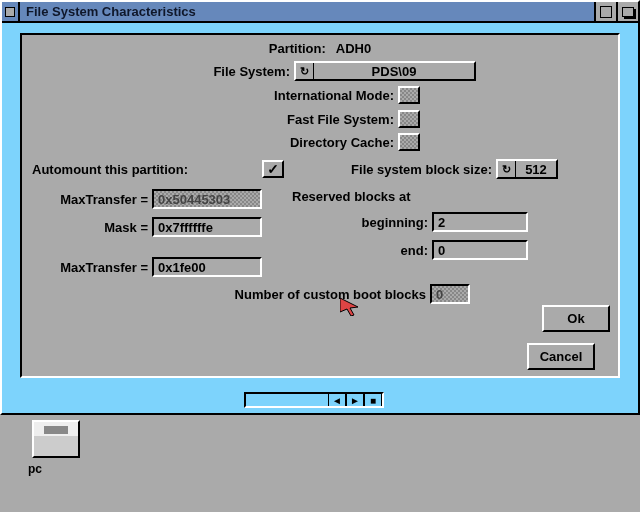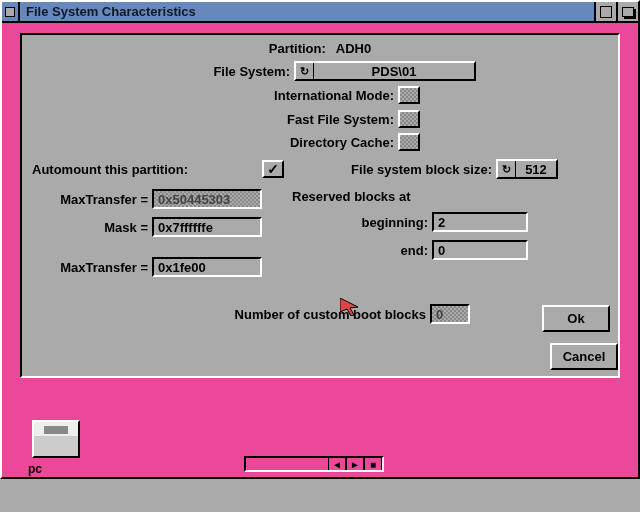--- a/index.html
+++ b/index.html
@@ -7,21 +7,21 @@
 
 .window { position: absolute; left: 0; top: 0; width: 640px; background: #aaa; border: 2px solid; border-color: #fff #000 #000 #fff; }
 .titlebar { height: 21px; background: #68b; border-bottom: 2px solid #000; display: flex; align-items: center; }
 .close-gadget { width: 18px; height: 19px; background: #68b; border-right: 2px solid #000; display: flex; align-items: center; justify-content: center; }
 .close-gadget::before { content: ""; width: 8px; height: 8px; border: 1px solid #000; background: #aaa; }
 .title-text { flex: 1; padding-left: 6px; color: #0f172a; font-size: 13px; font-weight: bold; }
 .depth-gadget, .zoom-gadget { width: 22px; height: 19px; background: #aaa; border-left: 2px solid #000; display: flex; align-items: center; justify-content: center; }
 .depth-gadget::before { content: ""; width: 10px; height: 8px; border: 1px solid #000; box-shadow: 2px 2px 0 #000; }
 .zoom-gadget::before { content: ""; width: 10px; height: 10px; border: 1px solid #000; }
 
-.workspace { height: 454px; background: #ec4899; position: relative; }
+.workspace { height: 390px; background: #7dd3fc; position: relative; }
 
 .panel { position: absolute; left: 18px; top: 10px; width: 600px; height: 345px; background: #aaa; border: 2px solid; border-color: #000 #fff #fff #000; padding: 6px 10px; font-size: 13px; font-weight: bold; color: #000; }
 
 .row { display: flex; align-items: center; margin-bottom: 5px; }
 .center { justify-content: center; }
 
 .lbl { text-align: right; padding-right: 4px; }
 
 .cycle { display: inline-flex; align-items: stretch; border: 2px solid; border-color: #fff #000 #000 #fff; height: 20px; }
 .cycle-arrow { width: 18px; border-right: 1px solid #000; display: flex; align-items: center; justify-content: center; }
@@ -32,21 +32,21 @@
 
 .checkbox { width: 22px; height: 18px; border: 2px solid; border-color: #fff #000 #000 #fff; display: flex; align-items: center; justify-content: center; }
 .checkmark::before { content: "✓"; font-size: 14px; font-weight: bold; }
 
 .string-gadget { border: 2px solid; border-color: #000 #fff #fff #000; background: #aaa; height: 20px; padding: 1px 4px; font-size: 13px; font-weight: bold; font-family: inherit; }
 .string-gadget.ghost { background-image: repeating-conic-gradient(#888 0 25%, #aaa 0 50%); background-size: 4px 4px; color: #444; }
 
 .button { border: 2px solid; border-color: #fff #000 #000 #fff; background: #aaa; padding: 4px 0; width: 68px; text-align: center; font-size: 13px; font-weight: bold; cursor: pointer; }
 
 .ok-btn { position: absolute; right: 8px; top: 270px; }
-.cancel-btn { position: absolute; right: 0; top: 308px; }
+.cancel-btn { position: absolute; right: 23px; top: 308px; }
 
 .slider-bar { position: absolute; left: 242px; bottom: 5px; width: 140px; height: 16px; border: 2px solid; border-color: #000 #fff #fff #000; display: flex; }
 .slider-track { flex: 1; }
 .slider-btn { width: 18px; border-left: 1px solid #000; border-right: 1px solid #000; display: flex; align-items: center; justify-content: center; font-size: 10px; }
 
 .cursor { position: absolute; left: 338px; top: 275px; pointer-events: none; }
 
 .disk-icon { position: absolute; left: 28px; top: 420px; width: 56px; text-align: left; }
 .disk-img { width: 48px; height: 38px; margin: 0 auto 4px; background: linear-gradient(#eee 0 40%, #ccc 40% 100%); border: 2px solid; border-color: #fff #000 #000 #fff; position: relative; }
 .disk-img::before { content: ""; position: absolute; left: 10px; top: 4px; width: 24px; height: 8px; background: #888; }
@@ -68,21 +68,21 @@
 
       <div class="row center">
         <span class="lbl">Partition:</span>
         <span style="padding-left:6px">ADH0</span>
       </div>
 
       <div class="row center" style="margin-top:4px">
         <span class="lbl" style="width:130px">File System:</span>
         <div class="cycle">
           <div class="cycle-arrow"></div>
-          <div class="cycle-text" style="min-width:160px">PDS\01</div>
+          <div class="cycle-text" style="min-width:160px">PDS\09</div>
         </div>
       </div>
 
       <div class="row">
           <span class="lbl" style="width:366px">International Mode:</span>
           <div class="ghost-check"></div>
         </div>
       <div class="row" style="margin-top:6px">
           <span class="lbl" style="width:366px">Fast File System:</span>
           <div class="ghost-check"></div>
@@ -125,21 +125,21 @@
               <span class="lbl" style="width:140px">beginning:</span>
               <input class="string-gadget" style="width: 96px;" value="2">
             </div>
           <div class="row" style="margin-top:8px">
               <span class="lbl" style="width:140px">end:</span>
               <input class="string-gadget" style="width: 96px;" value="0">
             </div>
         </div>
       </div>
 
-      <div class="row center" style="margin-top:22px">
+      <div class="row center" style="margin-top:2px">
         <span class="lbl" style="width:260px">Number of custom boot blocks</span>
         <input class="string-gadget ghost" style="width: 40px;" value="0">
       </div>
 
       <div class="button ok-btn">Ok</div>
       <div class="button cancel-btn">Cancel</div>
     </div>
 
     <div class="slider-bar">
       <div class="slider-track"></div>

